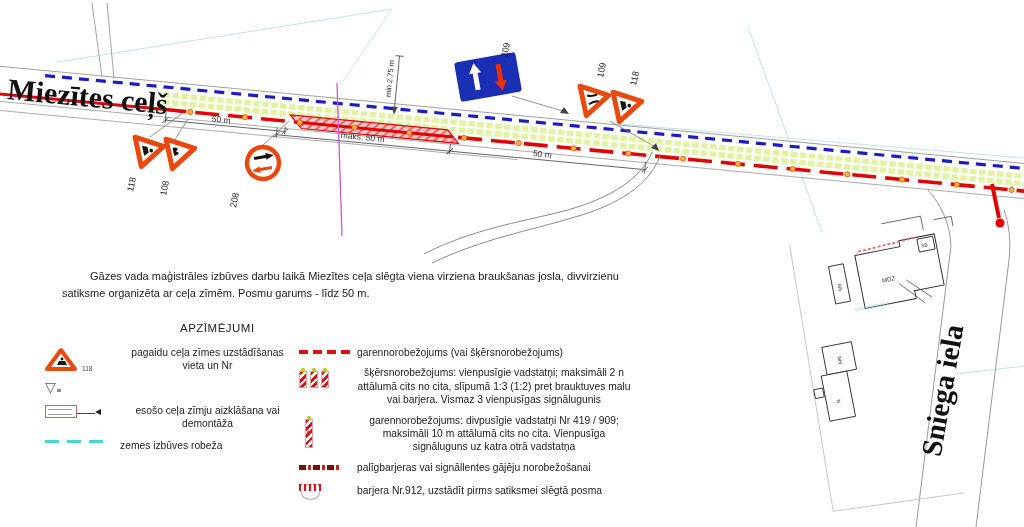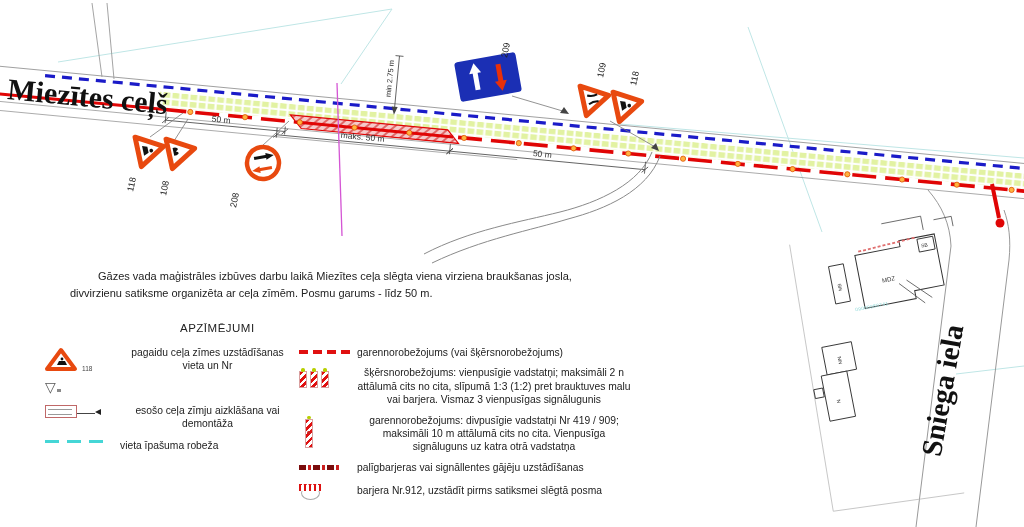--- a/index.html
+++ b/index.html
@@ -1,20 +1,20 @@
 <!DOCTYPE html>
 <html><head>
 <meta charset="utf-8">
 <style>
   html,body{margin:0;padding:0;background:#fff;}
   .stage{position:relative;width:1024px;height:527px;background:#fff;overflow:hidden;
          font-family:"Liberation Sans",sans-serif;color:#1a1a1a;}
   .plansvg{position:absolute;left:0;top:0;}
   .notes{position:absolute;left:62px;top:268px;width:560px;font-size:11px;line-height:1.5;color:#222;}
-  .notes p{margin:0 0 6px 8px;}
+  .notes p{margin:0 0 6px 0;}
   .notes .p1{text-indent:28px;}
   .notes .p2{text-indent:35px;}
   .legend-title{position:absolute;left:180px;top:322px;width:250px;
                 font-size:11.5px;letter-spacing:.5px;color:#222;}
   .legend{position:absolute;left:45px;top:346px;display:flex;gap:4px;}
   .lcol{display:flex;flex-direction:column;}
   .lcol.left{width:250px;}
   .lcol.right{width:332px;margin-left:0;}
   .lrow{display:flex;align-items:flex-start;margin-bottom:7px;}
   .lcol.left .lrow{margin-bottom:8px;min-height:15px;}
@@ -293,21 +293,21 @@
       </span>
       <span class="ltext">esošo ceļa zīmju aizklāšana vai demontāža</span>
     </div>
 
 
 
     <div class="lrow">
       <span class="licon">
             <span class="cyandash"></span>
           </span>
-      <span class="ltext">vieta īpašuma robeža</span>
+      <span class="ltext">zemes izbūves robeža</span>
     </div>
 
   </div>
 
   <div class="lcol right">
 
     <div class="lrow">
       <span class="licon">
             <span class="reddash"></span>
           </span>
@@ -331,21 +331,21 @@
               <span class="post tall"></span>
             </span>
       </span>
       <span class="ltext">garennorobežojums: divpusīgie vadstatņi Nr 419 / 909; maksimāli 10 m attālumā cits no cita. Vienpusīga signāluguns uz katra otrā vadstatņa</span>
     </div>
 
     <div class="lrow">
       <span class="licon">
             <span class="auxbar"></span>
           </span>
-      <span class="ltext">palīgbarjeras vai signāllentes gājēju uzstādīšanas</span>
+      <span class="ltext">palīgbarjeras vai signāllentes gājēju norobežošanai</span>
     </div>
 
     <div class="lrow">
       <span class="licon">
         <span class="barrier912">
               <span class="ring"></span>
               <span class="band"></span>
             </span>
       </span>
       <span class="ltext" style="padding-top:3px">barjera Nr.912, uzstādīt pirms satiksmei slēgtā posma</span>

